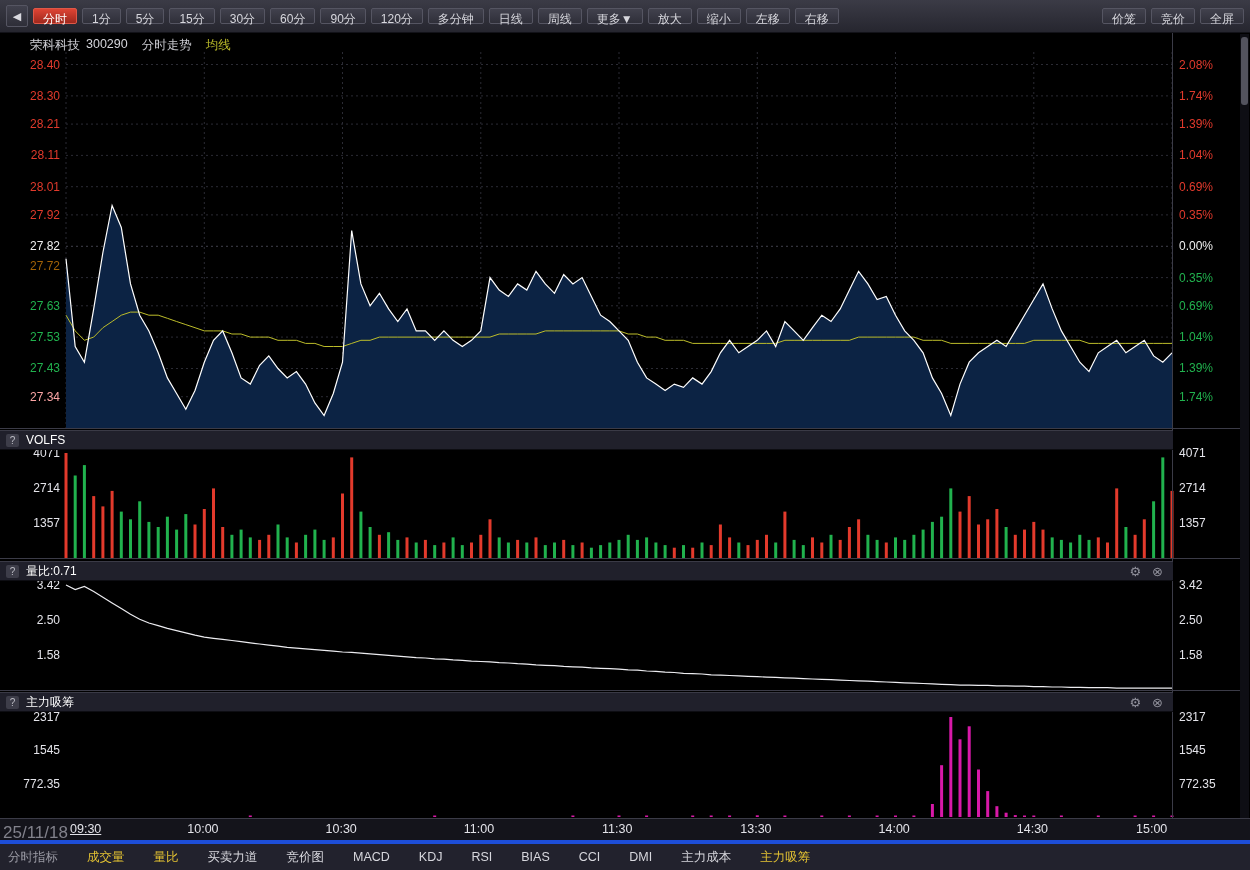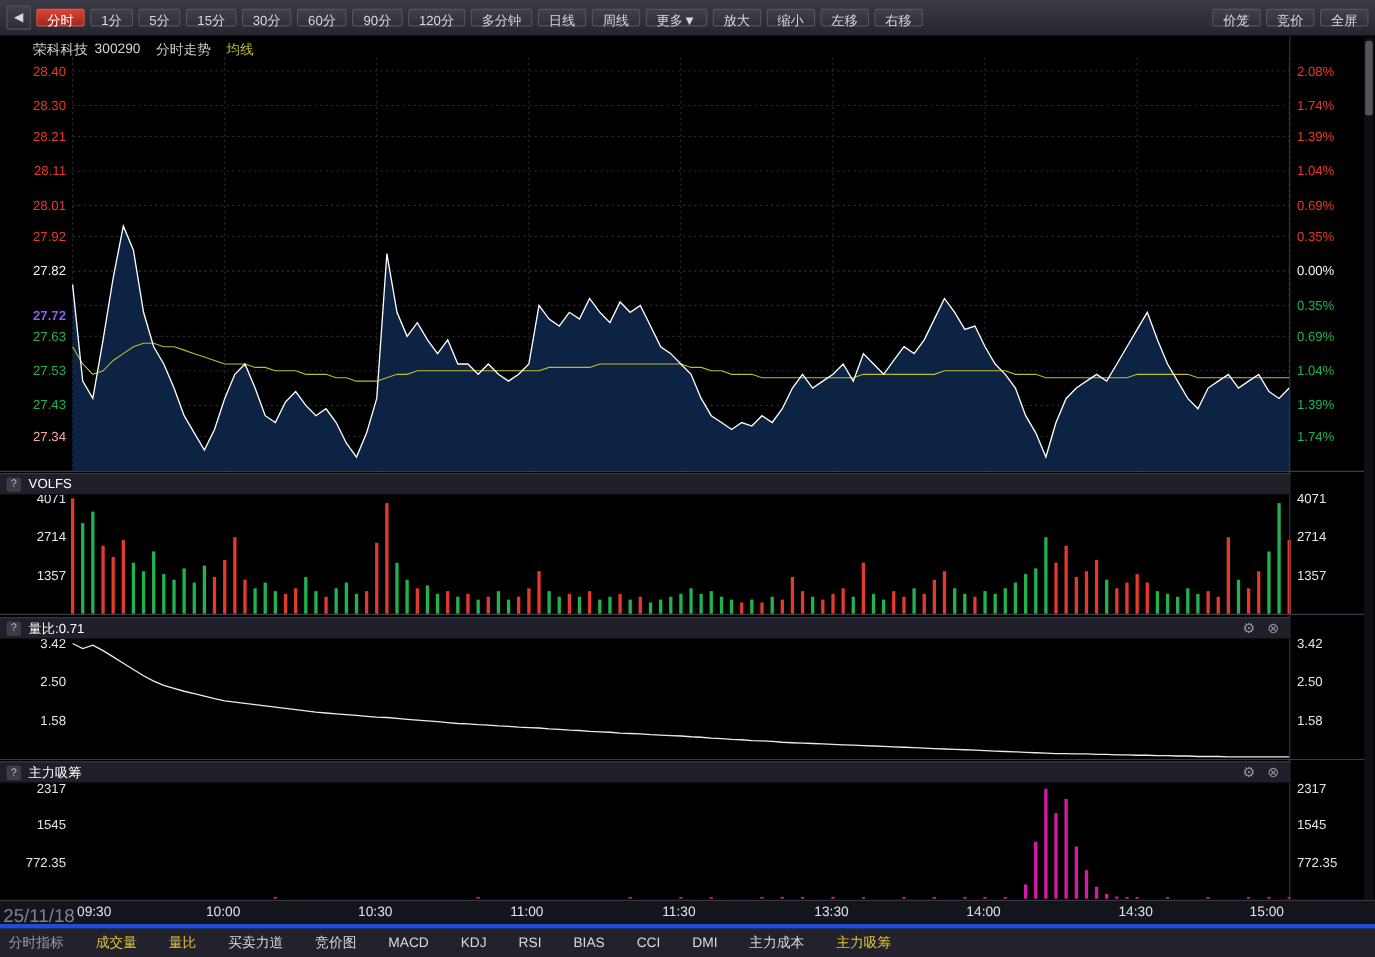--- a/index.html
+++ b/index.html
@@ -296,21 +296,21 @@
       <span class="axis-label axis-left" style="top: 116.067px; color: rgb(226, 58, 44);">28.21</span>
       <span class="axis-label axis-right" style="top: 116.067px; color: rgb(226, 58, 44);">1.39%</span>
       <span class="axis-label axis-left" style="top: 147.4px; color: rgb(226, 58, 44);">28.11</span>
       <span class="axis-label axis-right" style="top: 147.4px; color: rgb(226, 58, 44);">1.04%</span>
       <span class="axis-label axis-left" style="top: 178.733px; color: rgb(226, 58, 44);">28.01</span>
       <span class="axis-label axis-right" style="top: 178.733px; color: rgb(226, 58, 44);">0.69%</span>
       <span class="axis-label axis-left" style="top: 206.933px; color: rgb(226, 58, 44);">27.92</span>
       <span class="axis-label axis-right" style="top: 206.933px; color: rgb(226, 58, 44);">0.35%</span>
       <span class="axis-label axis-left" style="top: 238.267px; color: rgb(240, 240, 240);">27.82</span>
       <span class="axis-label axis-right" style="top: 238.267px; color: rgb(240, 240, 240);">0.00%</span>
-      <span class="axis-label axis-left" style="top: 279px; color: #8b5cf6; font-weight: bold;">27.72</span>
+      <span class="axis-label axis-left" style="top: 258px; color: #a16207;">27.72</span>
       <span class="axis-label axis-right" style="top: 269.6px; color: rgb(33, 178, 78);">0.35%</span>
       <span class="axis-label axis-left" style="top: 297.8px; color: rgb(33, 178, 78);">27.63</span>
       <span class="axis-label axis-right" style="top: 297.8px; color: rgb(33, 178, 78);">0.69%</span>
       <span class="axis-label axis-left" style="top: 329.133px; color: rgb(33, 178, 78);">27.53</span>
       <span class="axis-label axis-right" style="top: 329.133px; color: rgb(33, 178, 78);">1.04%</span>
       <span class="axis-label axis-left" style="top: 360.467px; color: rgb(33, 178, 78);">27.43</span>
       <span class="axis-label axis-right" style="top: 360.467px; color: rgb(33, 178, 78);">1.39%</span>
       <span class="axis-label axis-left" style="top: 388.667px; color: #fca5a5;">27.34</span>
       <span class="axis-label axis-right" style="top: 388.667px; color: rgb(33, 178, 78);">1.74%</span>
       <span class="axis-label axis-left" style="top: 444.992px; color: rgb(228, 228, 234);">4071</span>
@@ -351,21 +351,21 @@
     <span class="help-icon">?</span>
     <span class="ph-title">主力吸筹</span>
     <span class="ph-icons">
       <span>⚙</span>
       <span>⊗</span>
     </span>
   </div>
 
   <div id="time-axis">
     <span id="date-label">25/11/18</span>
-  <span class="time-label" style="left: 70px;">09:30</span>
+  <span class="time-label" style="left: 70px; text-decoration: underline;">09:30</span>
       <span class="time-label" style="left: 187.25px;">10:00</span>
       <span class="time-label" style="left: 325.5px;">10:30</span>
       <span class="time-label" style="left: 463.75px;">11:00</span>
       <span class="time-label" style="left: 602px;">11:30</span>
       <span class="time-label" style="left: 740.25px;">13:30</span>
       <span class="time-label" style="left: 878.5px;">14:00</span>
       <span class="time-label" style="left: 1016.75px;">14:30</span>
       <span class="time-label" style="left: 1136px;">15:00</span>
     </div>
 

